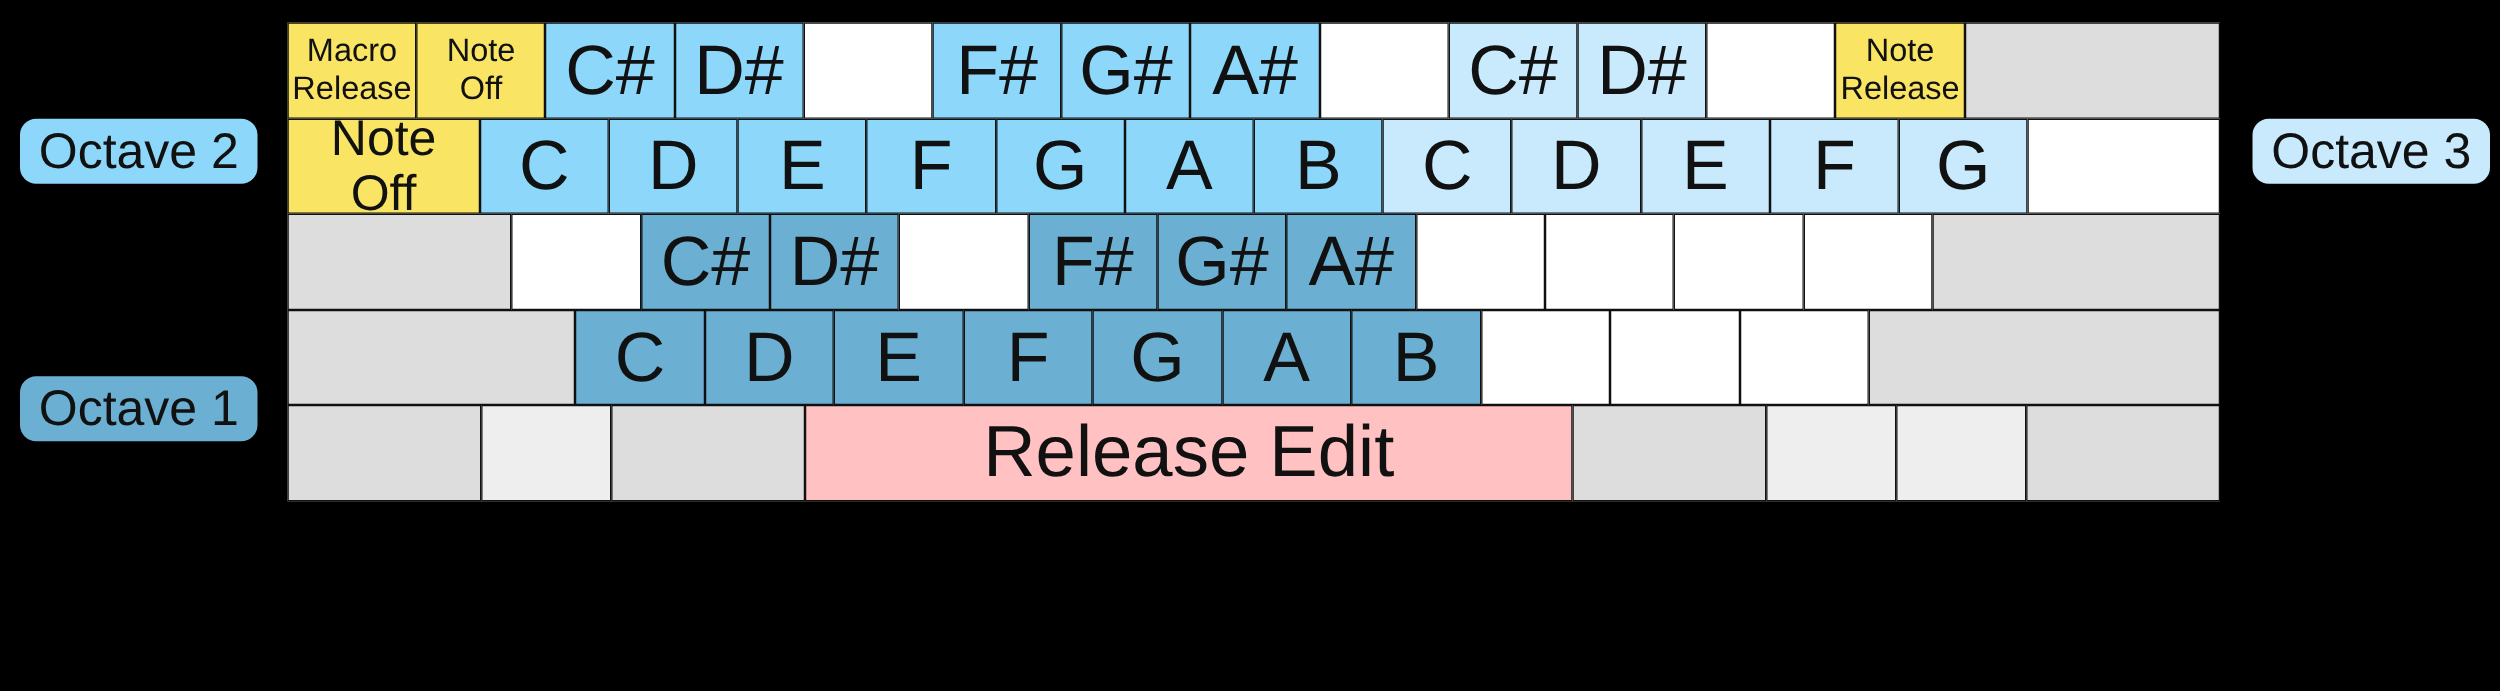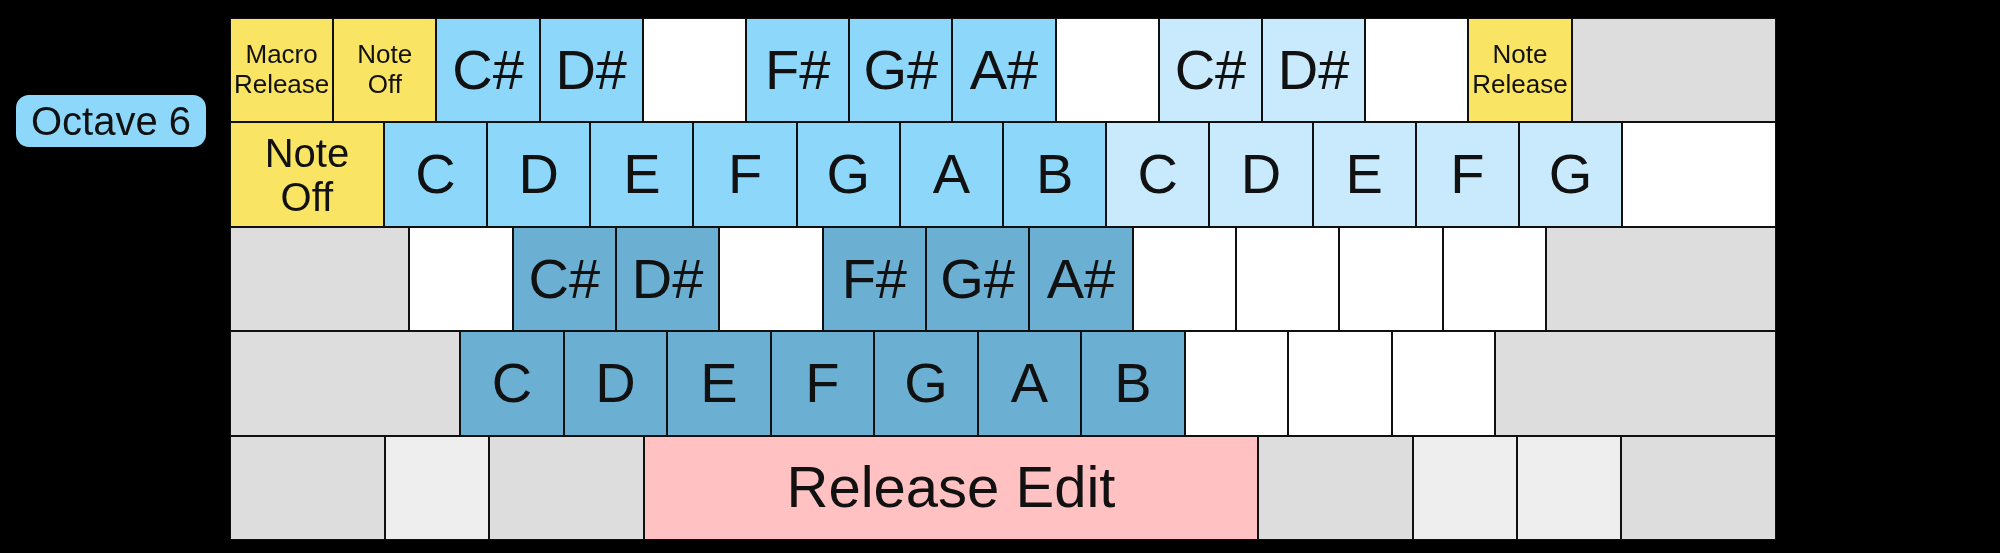--- a/index.html
+++ b/index.html
@@ -1,18 +1,18 @@
 <!DOCTYPE html>
 <html><head>
 <meta charset="utf-8">
 <style>
   html,body{margin:0;padding:0;background:#000;}
   #stage{position:relative;width:2000px;height:553px;background:#000;overflow:hidden;
          font-family:"Liberation Sans","DejaVu Sans",sans-serif;color:#111;}
-  #keyboard{position:absolute;left:230px;top:18px;width:1546px;height:522px;
+  #keyboard{position:absolute;left:230px;top:18px;width:1546px;height:383px;
             display:flex;flex-direction:column;}
   .kb-row{display:flex;flex:1 1 0;min-height:0;}
   .key{box-sizing:border-box;border:1.5px solid #101010;display:flex;align-items:center;
        justify-content:center;text-align:center;white-space:pre-line;overflow:hidden;
        font-size:56px;line-height:1.05;min-width:0;}
   .key.small{font-size:26px;line-height:1.15;}
   .key.med{font-size:40px;line-height:1.1;}
   .key.toggle{font-size:58px;}
   .k-yellow{background:var(--yellow);}
   .k-o1{background:var(--o1);}
@@ -25,21 +25,23 @@
   .badge{position:absolute;height:52px;line-height:53px;padding:0 15px;border-radius:13px;
          font-size:40px;color:#111;white-space:nowrap;}
   #badge-octave2{left:16px;top:95px;background:var(--o2);}
   #badge-octave1{left:16px;top:301px;background:var(--o1);}
   #badge-octave3{left:1802px;top:95px;background:var(--o3);}
 </style>
 </head>
 <body>
 
 <div id="stage" style="--o1: #6BAFD2; --o2: #8DD8FA; --o3: #C8EAFC; --yellow: #F9E464; --pink: #FFC1C1; --gray: #DDDDDD; --lightgray: #EEEEEE; --white: #FFFFFF;">
-  <div class="badge" id="badge-octave2">Octave 6</div>
+  <div class="badge" id="badge-octave2">Octave 2</div>
+  <div class="badge" id="badge-octave1">Octave 1</div>
+  <div class="badge" id="badge-octave3">Octave 3</div>
   <div id="keyboard">
       <div class="kb-row">
         <div class="key k-yellow small" style="flex: 1 1 0px;">Macro
 Release</div>
         <div class="key k-yellow small" style="flex: 1 1 0px;">Note
 Off</div>
         <div class="key k-o2" style="flex: 1 1 0px;">C#</div>
         <div class="key k-o2" style="flex: 1 1 0px;">D#</div>
         <div class="key k-white" style="flex: 1 1 0px;"></div>
         <div class="key k-o2" style="flex: 1 1 0px;">F#</div>

